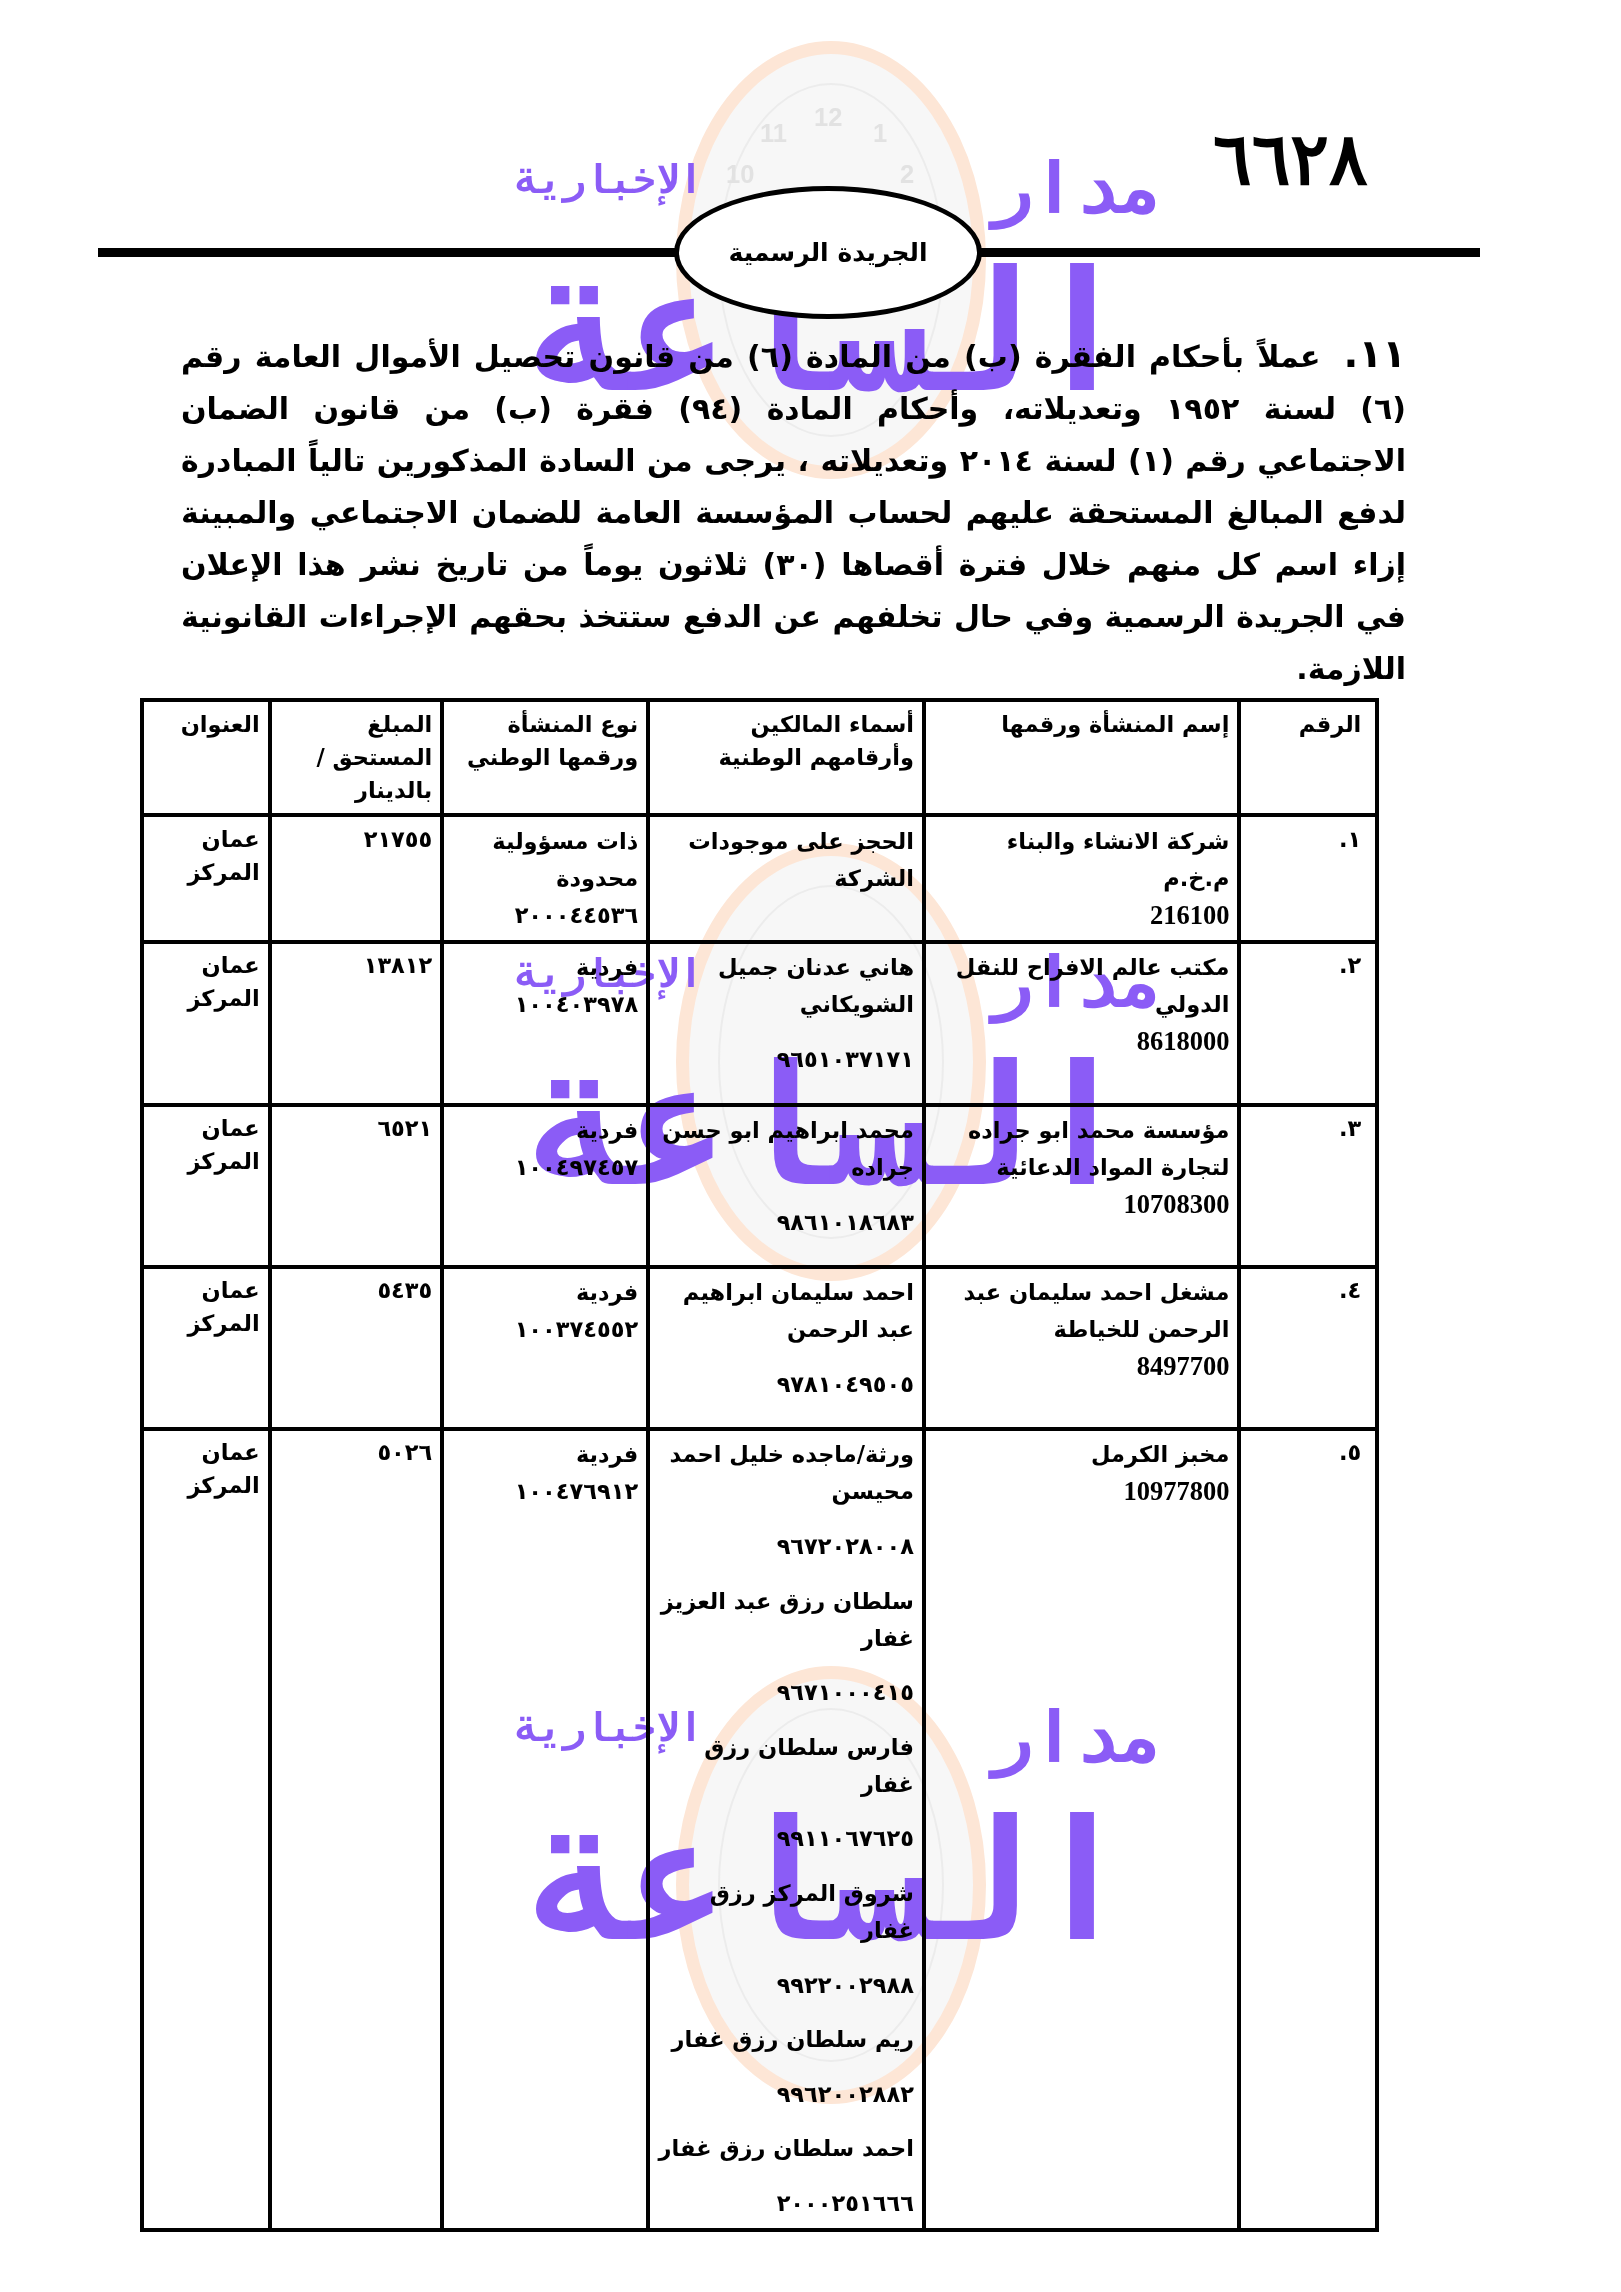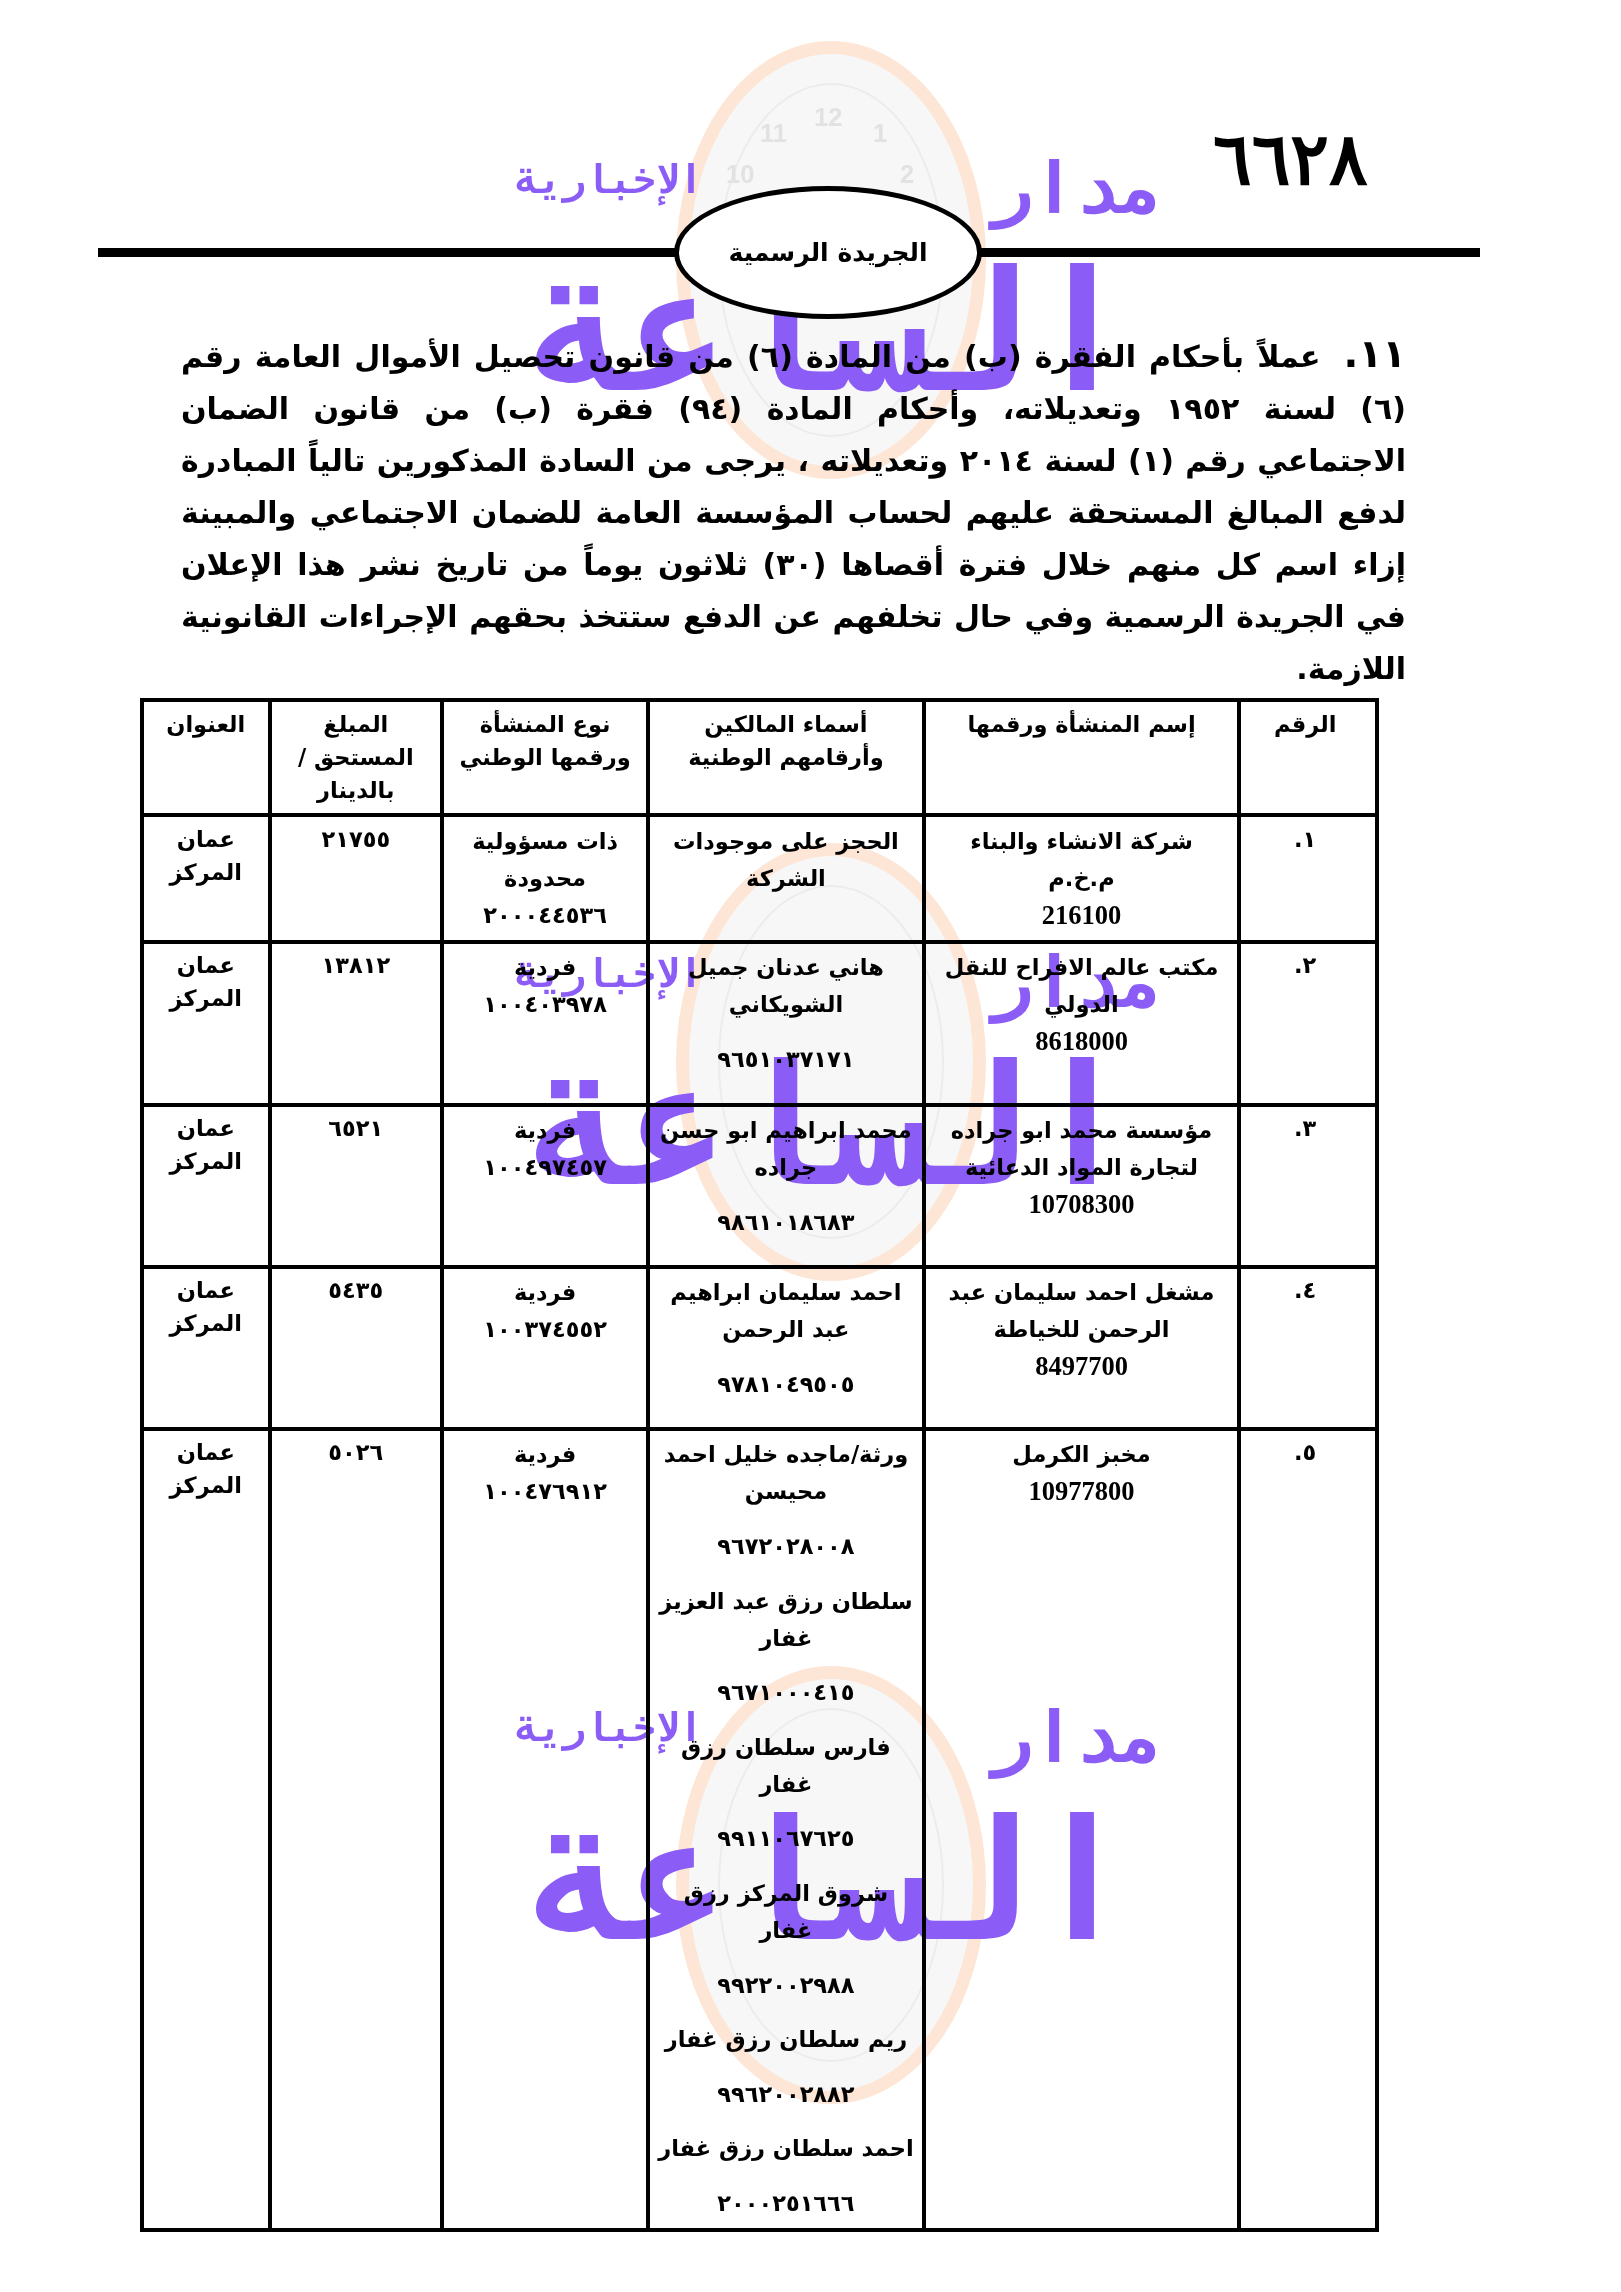--- a/index.html
+++ b/index.html
@@ -21,21 +21,21 @@
                  border:5.9px solid #000; border-radius:50%; background:#fff;
                  display:flex; align-items:center; justify-content:center; box-sizing:border-box; }
   .header-oval span { font-size:25px; font-weight:bold; direction:rtl; }
 
   .notice { position:absolute; top:328px; left:181px; width:1225px; direction:rtl; text-align:justify;
             font-size:30px; font-weight:bold; line-height:52px; }
   .notice .num { font-size:39px; margin-left:9.8px; }
 
   table.data { position:absolute; top:698px; left:140px; width:1239px; border-collapse:separate;
                border-spacing:0; direction:rtl; border:2.9px double #000; }
-  table.data th, table.data td { border:2.9px double #000; vertical-align:top; text-align:center;
+  table.data th, table.data td { border:2.9px double #000; vertical-align:top; text-align:right;
                                  font-weight:bold; font-size:22.5px; padding:5.9px 7.8px; line-height:33px; }
   table.data th { height:95px; }
   .c-num { width:116px; text-align:right; padding-right:13.7px !important; }
   .c-name { width:310px; }
   .c-owner { width:265px; }
   .c-type { width:191px; }
   .c-amt { width:157px; }
   .c-addr { width:110px; }
   .latin { font-family:"Liberation Serif",serif; font-size:26.5px; }
   .owner-line { display:block; line-height:37px; }

